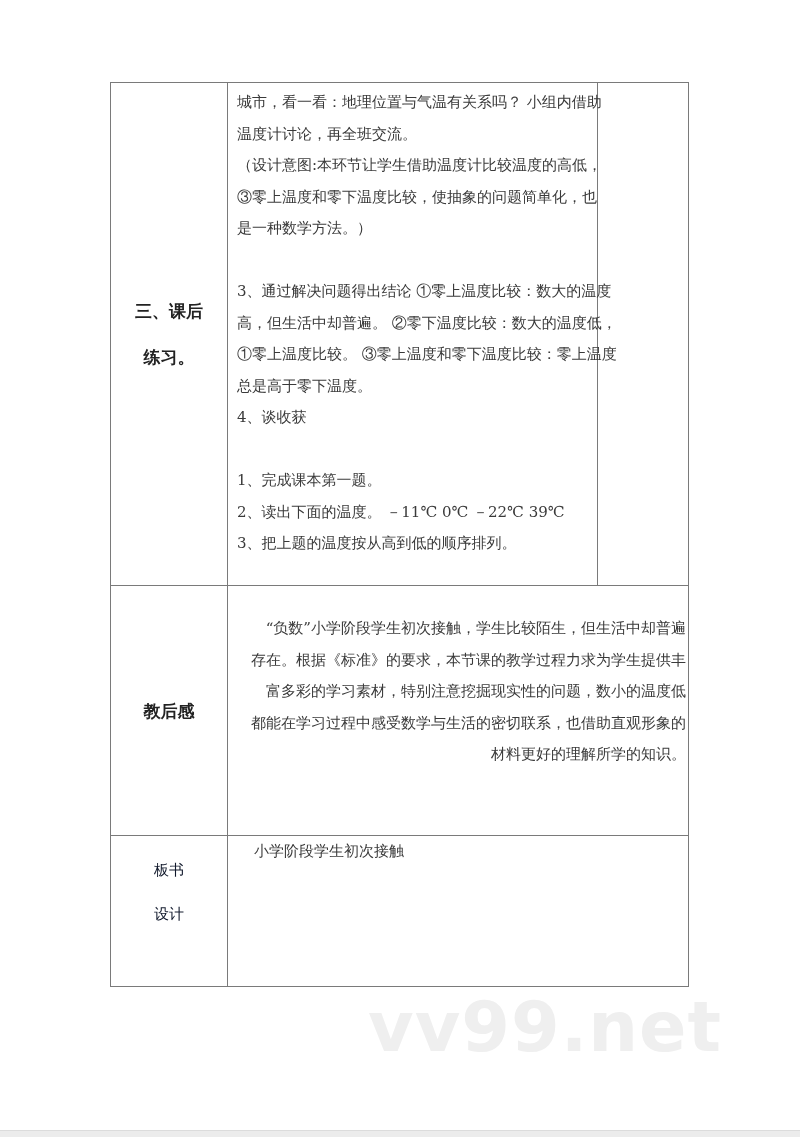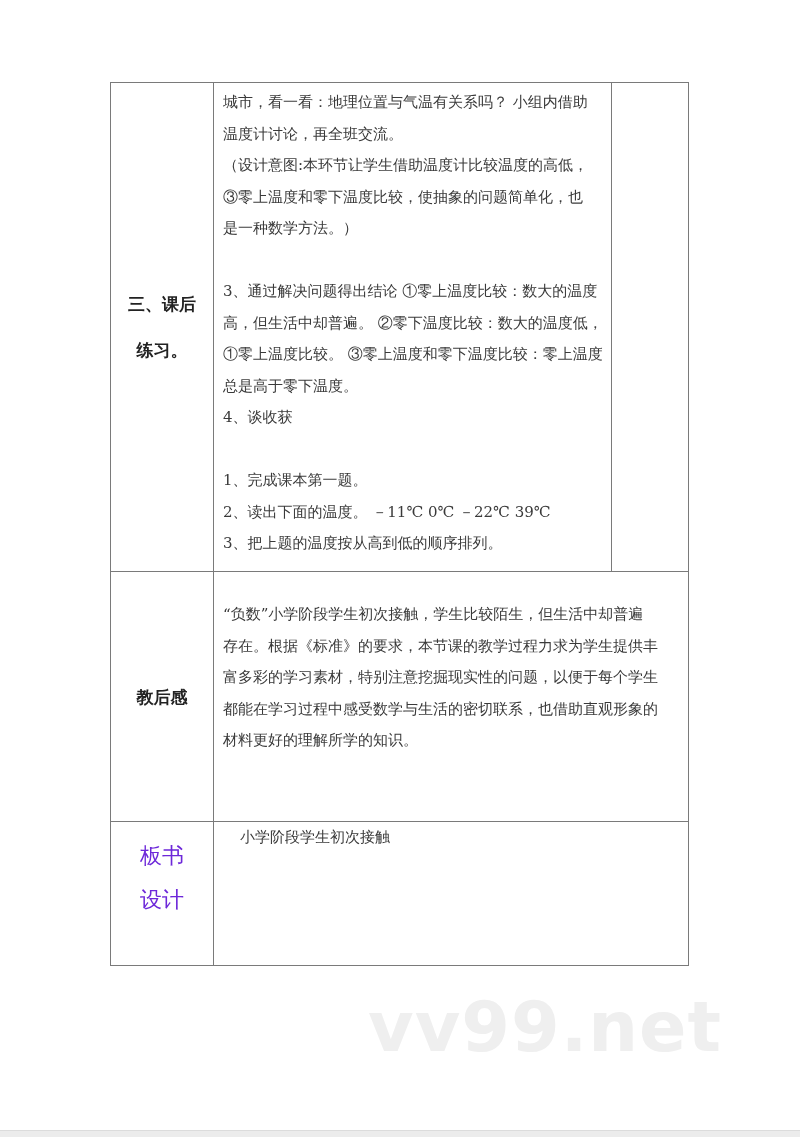--- a/index.html
+++ b/index.html
@@ -36,54 +36,55 @@
       position: absolute;
       left: 110px;
       top: 82px;
       width: 579px;
       border-collapse: collapse;
       table-layout: fixed;
     }
     table.plan td {
       border: 1.5px solid #7a7a7a;
       vertical-align: top;
-      padding: 5px;
+      padding: 12px;
     }
     td.label {
       width: 92px;
       text-align: center;
       vertical-align: middle !important;
       font-family: "DejaVu Sans", "Liberation Sans", sans-serif;
     }
     td.label.bold {
       font-weight: bold;
       font-size: 17px;
       color: #222;
       line-height: 46px;
     }
     td.label.light {
-      font-size: 22px;
-      color: #6d28d9;
+      font-size: 15px;
+      color: #0f172a;
       line-height: 44px;
       vertical-align: top !important;
       padding-top: 12px;
     }
     td.content {
       font-size: 15px;
       line-height: 31.5px;
       color: #3a3a3a;
     }
     .row1 td { height: 478px; }
     .row2 td { height: 222px; }
     .row3 td { height: 126px; }
     .c1 {
       padding: 4px 6px 0 9px !important;
     }
     .c2 {
       padding: 27px 2px 0 9px !important;
+      text-align: right;
     }
     .c3 {
       padding: 0px 6px 0 26px !important;
     }
     td.extra {
       width: 66px;
     }
     .line { display: block; white-space: nowrap; }
     .gap { display: block; height: 31.5px; }
     .watermark {
@@ -126,21 +127,21 @@
         <span class="line">2、读出下面的温度。  －11℃  0℃  －22℃  39℃</span>
         <span class="line">3、把上题的温度按从高到低的顺序排列。</span>
       </td>
       <td class="extra"></td>
     </tr>
     <tr class="row2">
       <td class="label bold">教后感</td>
       <td class="content c2" colspan="2">
         <span class="line">“负数”小学阶段学生初次接触，学生比较陌生，但生活中却普遍</span>
         <span class="line">存在。根据《标准》的要求，本节课的教学过程力求为学生提供丰</span>
-        <span class="line">富多彩的学习素材，特别注意挖掘现实性的问题，以便于每个学生</span>
+        <span class="line">富多彩的学习素材，特别注意挖掘现实性的问题，数小的温度低</span>
         <span class="line">都能在学习过程中感受数学与生活的密切联系，也借助直观形象的</span>
         <span class="line">材料更好的理解所学的知识。</span>
       </td>
     </tr>
     <tr class="row3">
       <td class="label light">
         <span class="line">板书</span>
         <span class="line">设计</span>
       </td>
       <td class="content c3" colspan="2">

